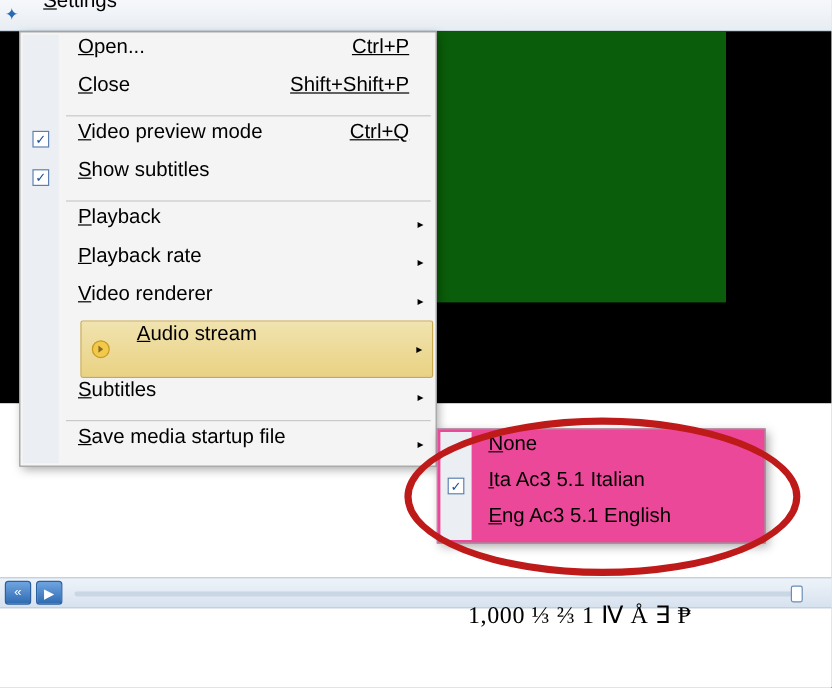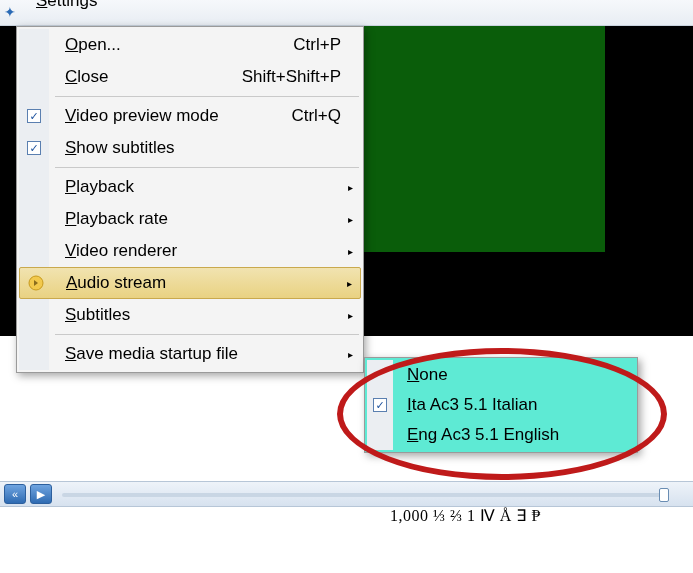--- a/index.html
+++ b/index.html
@@ -17,54 +17,54 @@
 
   
   .video-back { position: absolute; top: 26px; left: 0; right: 0; height: 310px; background: #000; }
   .video-frame { position: absolute; top: 26px; left: 355px; width: 250px; height: 226px; background: #0a5d0a; }
 
   
   .menu { position: absolute; top: 26px; left: 16px; width: 348px; background: #f4f4f4;
     border: 1px solid #9a9a9a; box-shadow: 2px 3px 8px rgba(0,0,0,.35); padding: 2px; }
   .menu-gutter { position: absolute; left: 2px; top: 2px; bottom: 2px; width: 30px; background: #ebeef2; }
   .menu-items { position: relative; }
-  .menu-item { position: relative; display: flex; align-items: center; height: 32px; padding-left: 46px; padding-right: 20px; white-space: nowrap; }
-  .menu-item.highlight { background: linear-gradient(#f1e3b0, #e9d282); border: 1px solid #c9a94d; border-radius: 2px; height: 32px; }
+  .menu-item { position: relative; display: flex; align-items: flex-start; height: 32px; padding-left: 46px; padding-right: 20px; white-space: nowrap; }
+  .menu-item.highlight { background: linear-gradient(#f1e3b0, #e9d282); border: 1px solid #c9a94d; border-radius: 2px; height: 48px; margin-left: 48px; }
   .menu-label { color: #000; }
   .menu-label .ul { text-decoration: underline; }
-  .menu-acc { margin-left: auto; color: #000; }
+  .menu-acc { margin-left: auto; color: #000; text-decoration: underline; }
   .menu-sep { height: 1px; margin: 3px 2px 3px 36px; background: #c9c9c9; }
   .menu-arrow { position: absolute; right: 8px; top: 50%; transform: translateY(-50%); font-size: 10px; color: #000; }
   .menu-check { position: absolute; left: 8px; top: 50%; transform: translateY(-50%); width: 14px; height: 14px;
      border: 1px solid #5a7fb0; background: #fff; font-size: 11px; color: #1a4f9c; display: flex; align-items: center; justify-content: center; }
   .menu-icon-audio { position: absolute; left: 8px; top: 50%; transform: translateY(-50%); width: 16px; height: 16px; }
   .menu-icon-audio svg { display:block; }
 
   
-  .submenu { position: absolute; top: 357px; left: 364px; width: 274px; background: #5eead4;
+  .submenu { position: absolute; top: 357px; left: 364px; width: 274px; background: #ec4899;
     border: 1px solid #9a9a9a; box-shadow: 3px 3px 8px rgba(0,0,0,.35); padding: 2px; }
   .submenu .menu-gutter { width: 26px; }
   .submenu .menu-item { padding-left: 40px; height: 30px; }
   .submenu .menu-check { left: 6px; }
 
   
   .annotation { position: absolute; top: 348px; left: 337px; width: 330px; height: 132px;
     border: 6px solid #bf1a1a; border-radius: 50% / 50%; pointer-events: none; }
 
   
   .bottombar { position: absolute; left: 0; right: 0; bottom: 66px; height: 26px;
     background: linear-gradient(#eef3f9, #d7e2ef); border-top: 1px solid #b7c6d7; border-bottom: 1px solid #b7c6d7; }
   .bb-btn { position: absolute; top: 2px; width: 22px; height: 20px;
     background: linear-gradient(#6fa4e0, #2f6bb2); border: 1px solid #2c5f9d; border-radius: 3px;
     display: flex; align-items: center; justify-content: center; color: #fff; font-size: 11px; }
   .bb-scrub { position: absolute; top: 11px; left: 62px; right: 30px; height: 4px; background: #c9d6e4; border-radius: 2px; }
   .bb-handle { position: absolute; top: 6px; right: 24px; width: 10px; height: 14px; background: #fff; border: 1px solid #6a8db3; border-radius: 2px; }
 
   
-  .bottom-text { position: absolute; left: 390px; bottom: 48px; font-family: "Times New Roman", serif; font-size: 16px; color: #000; letter-spacing: 0.5px; }
+  .bottom-text { position: absolute; left: 390px; bottom: 48px; font-family: "Times New Roman", serif; font-size: 20px; color: #000; letter-spacing: 0.5px; }
 </style>
 </head>
 <body>
 
 <div class="app">
 
   <div class="menubar">
     <span class="menubar-icon">✦</span>
     <div id="menubar-items" style="display:flex;flex-direction:column;">
         <div class="menubar-item active"><span class="ul">M</span>ovie</div>

